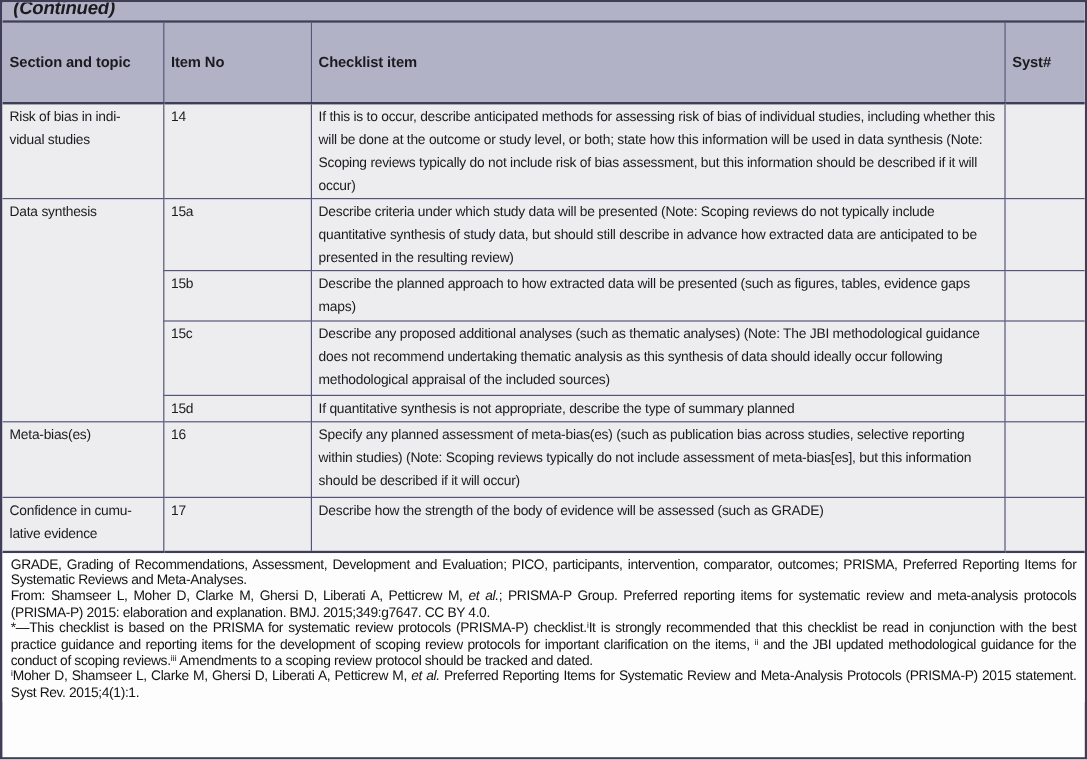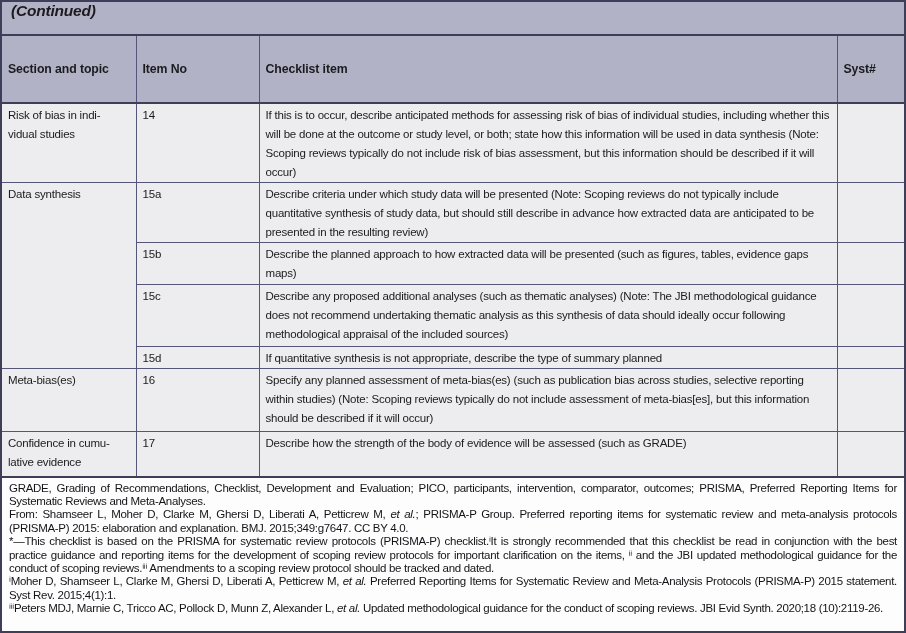--- a/index.html
+++ b/index.html
@@ -15,24 +15,24 @@
     position:relative;
     width:906px;height:633px;
     box-sizing:border-box;
     border:2px solid var(--frame);
     background:var(--page-bg);
     font-family:"Liberation Sans", sans-serif;
     color:var(--text);
     overflow:hidden;
   }
   .band{
-    height:34px;
+    height:17px;
     background:var(--header-bg);
     border-bottom:2px solid var(--frame);
-    display:flex;align-items:flex-start;
+    display:flex;align-items:flex-end;
     padding-left:9px;box-sizing:border-box;
   }
   .band .title{
     font-size:15.5px;font-weight:bold;font-style:italic;letter-spacing:-0.2px;
   }
   table.checklist{
     width:100%;
     border-collapse:collapse;
     table-layout:fixed;
   }
@@ -135,20 +135,19 @@
           <td class="col-section" rowspan="1">Confidence in cumu-
 lative evidence</td>
           <td class="col-item">17</td>
           <td class="col-checklist">Describe how the strength of the body of evidence will be assessed (such as GRADE)</td>
           <td class="col-page"></td>
         </tr>
       </tbody>
   </table>
 
   <div class="footnotes" id="footnotes">
-      <div class="fn">GRADE, Grading of Recommendations, Checklist, Development and Evaluation; PICO, participants, intervention, comparator, outcomes; PRISMA, Preferred Reporting Items for Systematic Reviews and Meta-Analyses.</div>
+      <div class="fn">GRADE, Grading of Recommendations, Assessment, Development and Evaluation; PICO, participants, intervention, comparator, outcomes; PRISMA, Preferred Reporting Items for Systematic Reviews and Meta-Analyses.</div>
       <div class="fn">From: Shamseer L, Moher D, Clarke M, Ghersi D, Liberati A, Petticrew M, <i>et al.</i>; PRISMA-P Group. Preferred reporting items for systematic review and meta-analysis protocols (PRISMA-P) 2015: elaboration and explanation. BMJ. 2015;349:g7647. CC BY 4.0.</div>
       <div class="fn">*—This checklist is based on the PRISMA for systematic review protocols (PRISMA-P) checklist.ⁱIt is strongly recommended that this checklist be read in conjunction with the best practice guidance and reporting items for the development of scoping review protocols for important clarification on the items, ⁱⁱ and the JBI updated methodological guidance for the conduct of scoping reviews.ⁱⁱⁱ Amendments to a scoping review protocol should be tracked and dated.</div>
       <div class="fn">ⁱMoher D, Shamseer L, Clarke M, Ghersi D, Liberati A, Petticrew M, <i>et al.</i> Preferred Reporting Items for Systematic Review and Meta-Analysis Protocols (PRISMA-P) 2015 statement. Syst Rev. 2015;4(1):1.</div>
-      <div class="fn">ⁱⁱⁱPeters MDJ, Marnie C, Tricco AC, Pollock D, Munn Z, Alexander L, <i>et al.</i> Updated methodological guidance for the conduct of scoping reviews. JBI Evid Synth. 2020;18 (10):2119-26.</div>
     </div>
 
 </div>
 
 </body></html>

